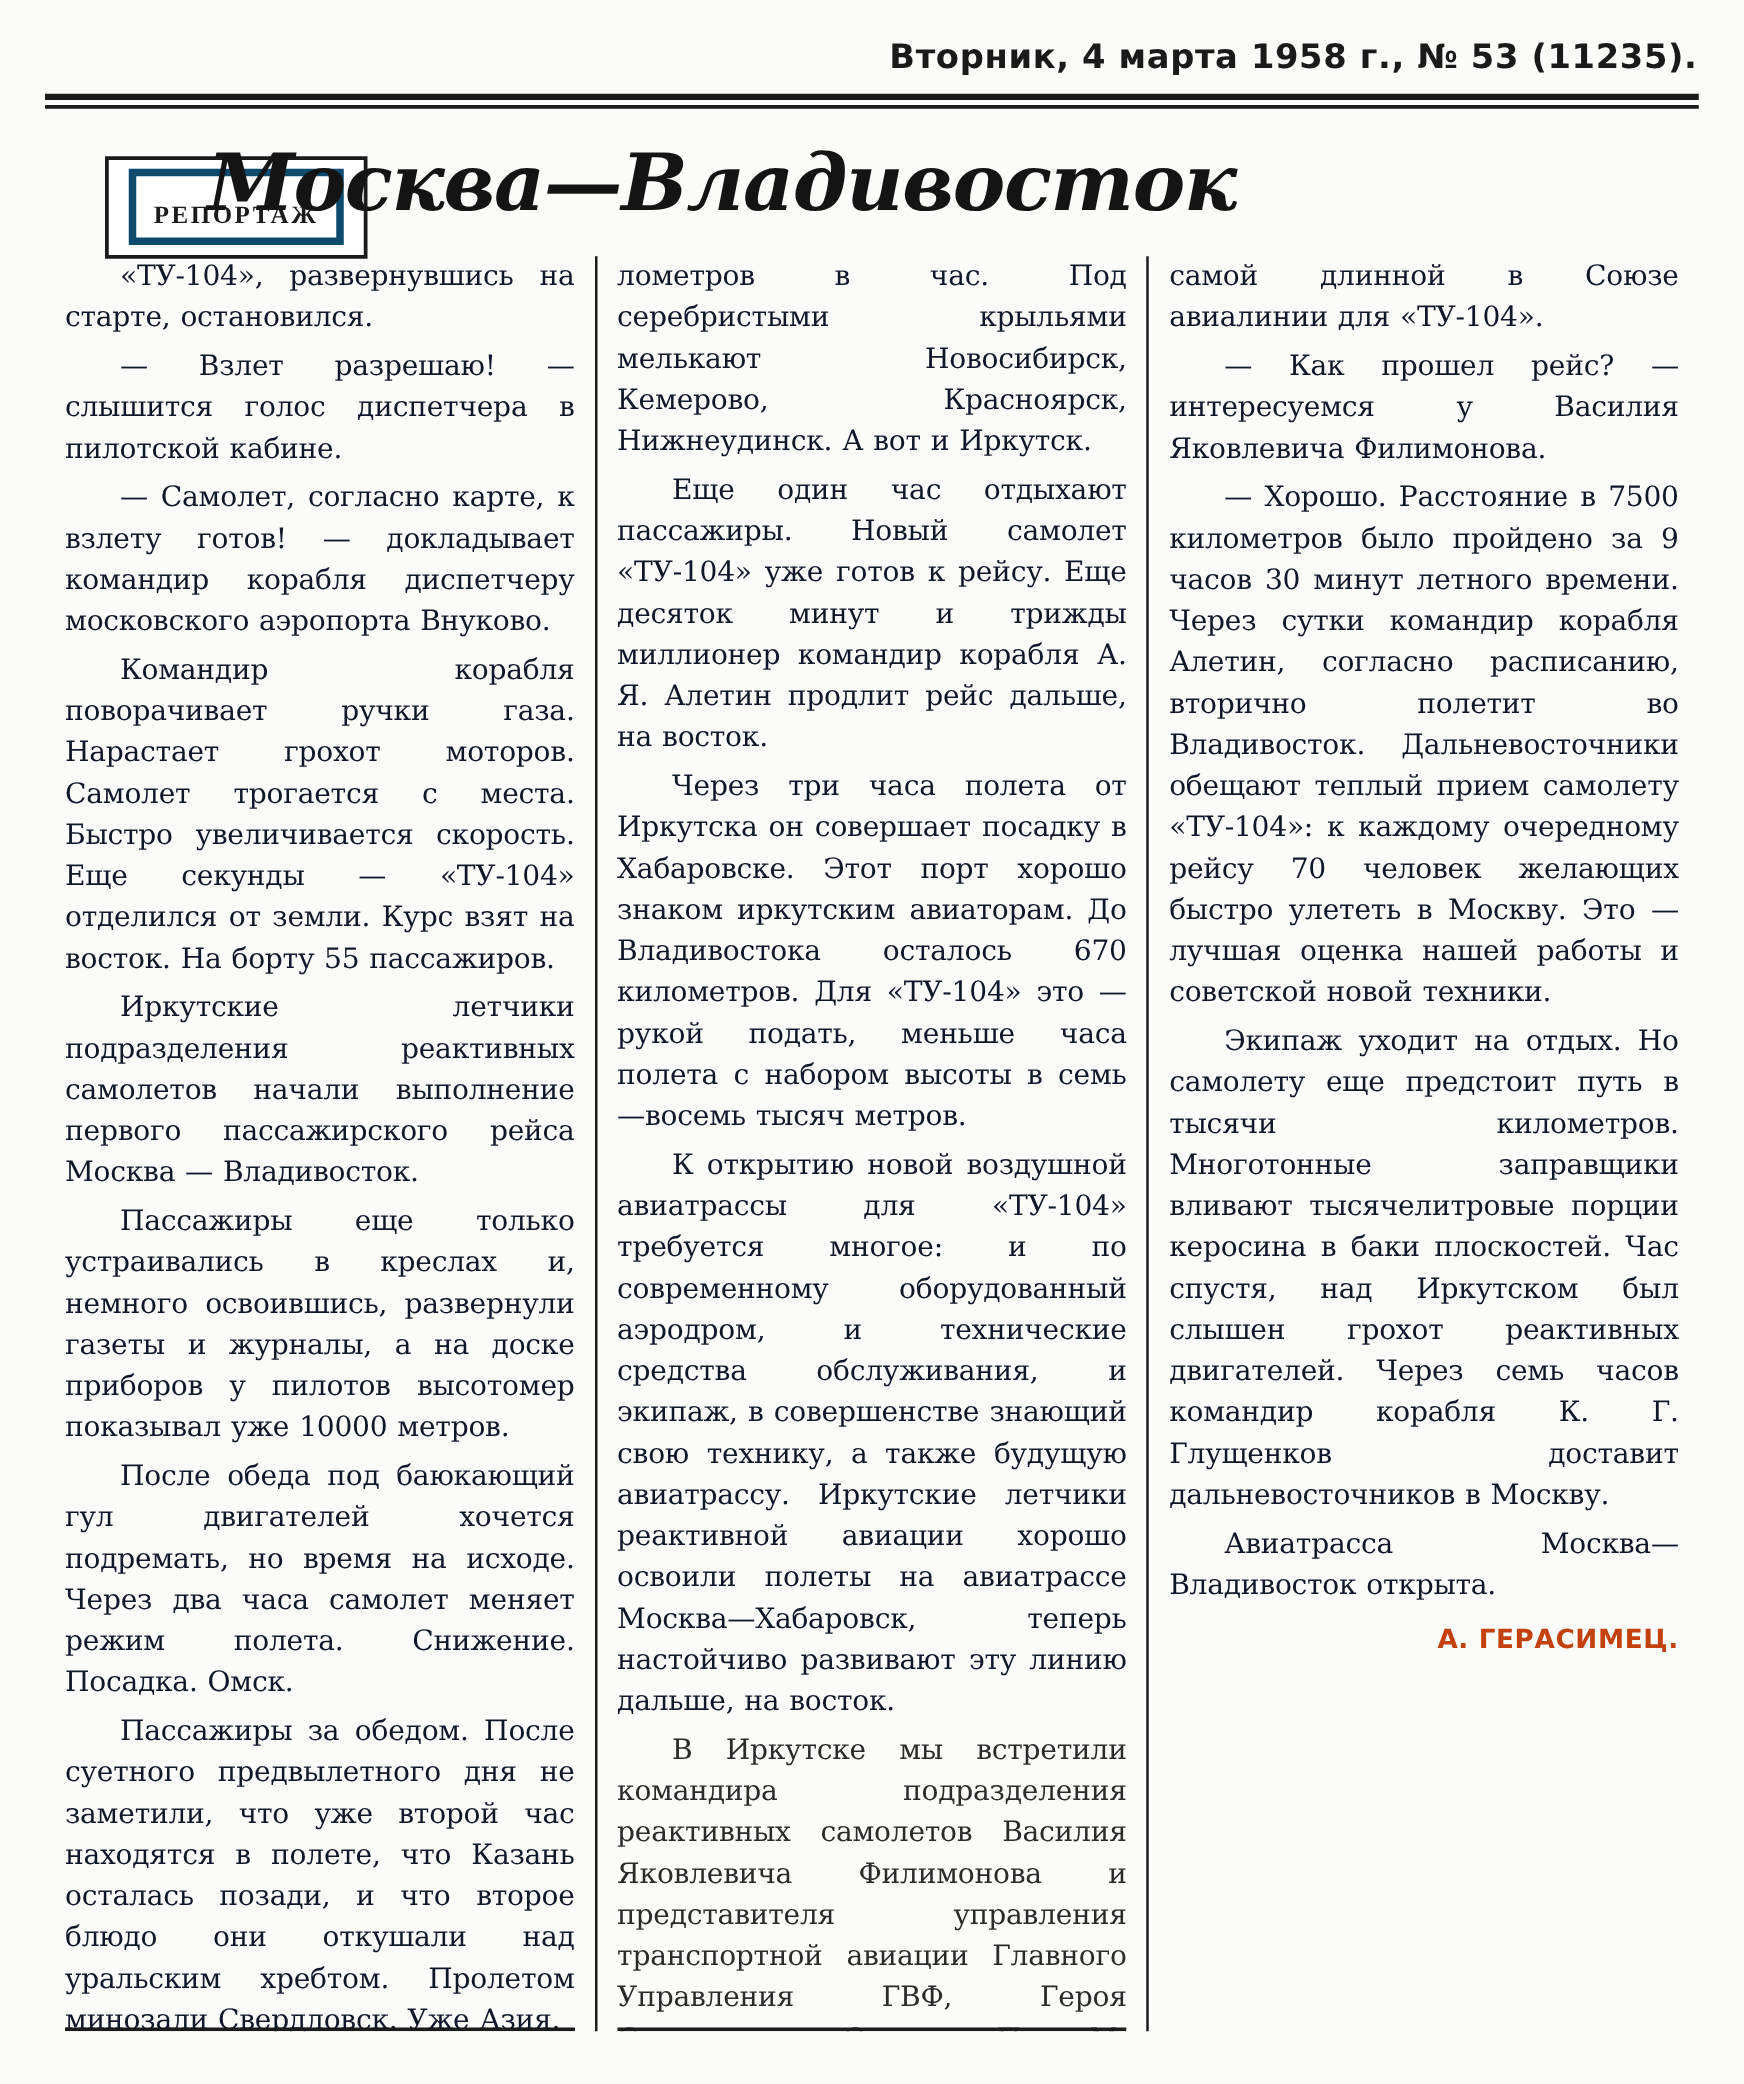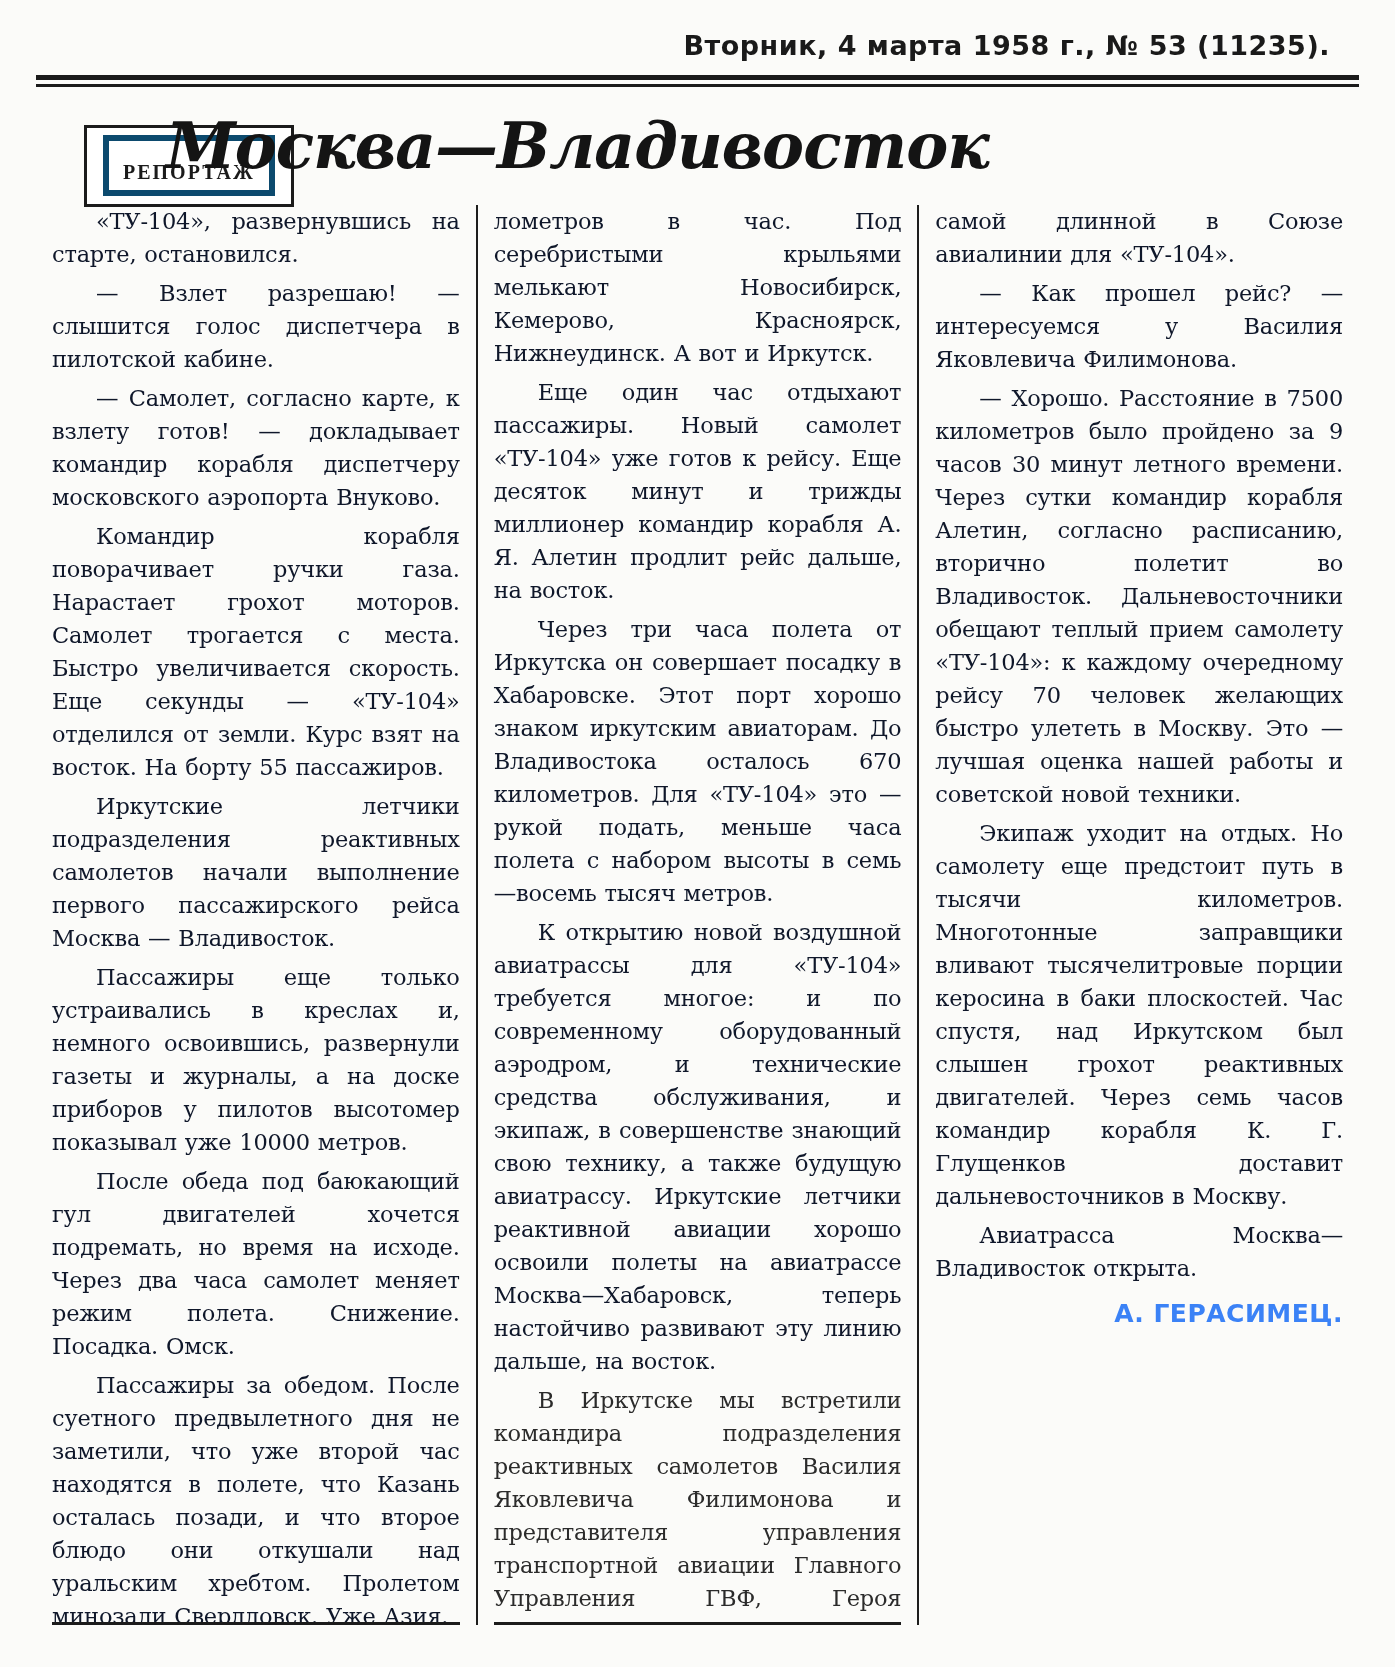--- a/index.html
+++ b/index.html
@@ -19,21 +19,21 @@
     position: relative;
     width: 1395px;
     height: 1667px;
     background: #fbfbf9;
     padding: 0;
     box-sizing: border-box;
   }
 
   
   .masthead {
-    padding: 30px 65px 0 55px;
+    padding: 30px 37px 0 55px;
     text-align: right;
   }
   .masthead-line {
     font-family: "DejaVu Sans", sans-serif;
     font-weight: bold;
     font-size: 27px;
     letter-spacing: 0.5px;
     color: #1a1a1a;
     white-space: nowrap;
   }
@@ -123,23 +123,23 @@
     text-indent: 0;
   }
   .col p.faded {
     color: #2b2b2b;
   }
   .byline {
     margin-top: 14px;
     text-align: right;
     font-family: "DejaVu Sans", sans-serif;
     font-weight: bold;
-    font-size: 25px;
+    font-size: 21px;
     letter-spacing: 0.5px;
-    color: #3b82f6;
+    color: #c2410c;
   }
   .col-bottom-rule {
     position: absolute;
     left: 16px;
     right: 16px;
     bottom: 0;
     height: 3px;
     background: #1b1b1b;
   }
 </style>

